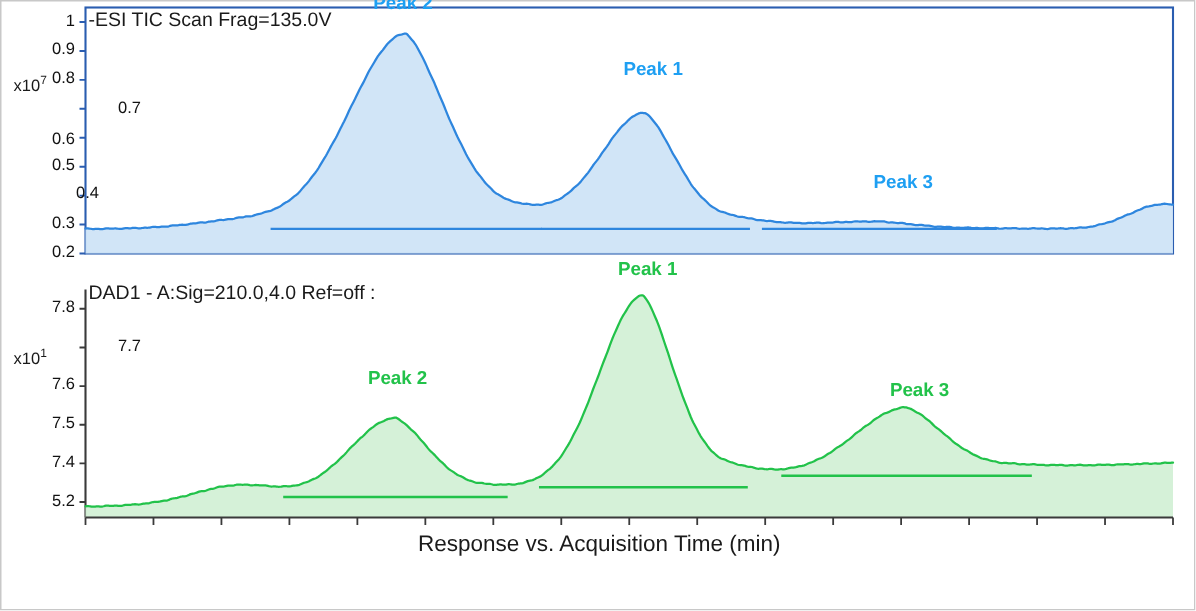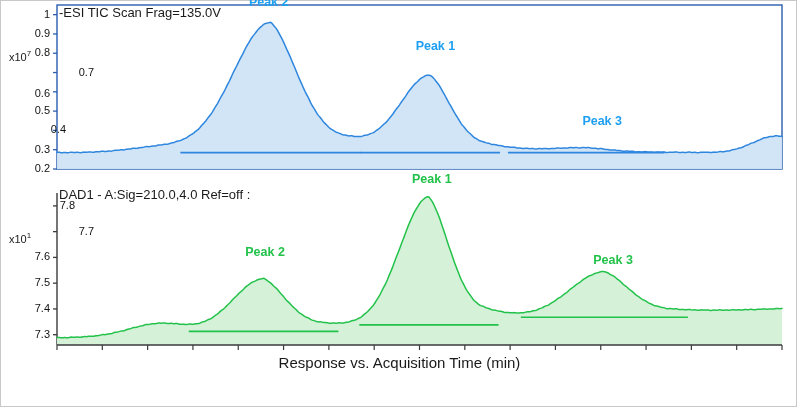--- a/index.html
+++ b/index.html
@@ -128,26 +128,26 @@
         <div class="peak-label ms" style="color: rgb(30, 159, 242); left: 581.375px; top: 113.412px;">Peak 3</div>
       </div>
   </div>
 
   <div class="panel" id="dad-panel">
     <div class="axis-exp" id="dad-exp" style="left:8px; top:4px;">
       <span>x10</span><sup>1</sup>
     </div>
     <div class="plot-title" style="left:58px; top:4px;">DAD1 - A:Sig=210.0,4.0  Ref=off :</div>
     <div id="dad-yticks">
-        <div class="ytick-label" style="left: 0px; width: 49px; top: 15.8814px; padding-left: 25px;">7.8</div>
+        <div class="ytick-label" style="left: 0px; width: 49px; top: 15.8814px;">7.8</div>
         <div class="ytick-label" style="left: 0px; width: 49px; top: 41.6441px; margin-left: 44px;">7.7</div>
         <div class="ytick-label" style="left: 0px; width: 49px; top: 67.4068px;">7.6</div>
         <div class="ytick-label" style="left: 0px; width: 49px; top: 93.1695px;">7.5</div>
         <div class="ytick-label" style="left: 0px; width: 49px; top: 118.932px;">7.4</div>
-        <div class="ytick-label" style="left: 0px; width: 49px; top: 144.695px;">7.3</div>
+        <div class="ytick-label" style="left: 0px; width: 49px; top: 144.695px;">5.2</div>
       </div>
     <svg id="dad-svg" width="797" height="185">
         <line x1="56" y1="10" x2="56" y2="162" stroke="#3a3a3a" stroke-width="1.4"></line>
         <line x1="52" y1="151.6949152542373" x2="56" y2="151.6949152542373" stroke="#3a3a3a" stroke-width="1.3"></line>
         <line x1="52" y1="125.93220338983035" x2="56" y2="125.93220338983035" stroke="#3a3a3a" stroke-width="1.3"></line>
         <line x1="52" y1="100.16949152542367" x2="56" y2="100.16949152542367" stroke="#3a3a3a" stroke-width="1.3"></line>
         <line x1="52" y1="74.40677966101697" x2="56" y2="74.40677966101697" stroke="#3a3a3a" stroke-width="1.3"></line>
         <line x1="52" y1="48.644067796610045" x2="56" y2="48.644067796610045" stroke="#3a3a3a" stroke-width="1.3"></line>
         <line x1="52" y1="22.88135593220335" x2="56" y2="22.88135593220335" stroke="#3a3a3a" stroke-width="1.3"></line>
         <path d="M 56.00 154.62 L 56.81 154.48 L 57.61 154.43 L 58.42 154.49 L 59.22 154.63 L 60.03 154.77 L 60.83 154.83 L 61.64 154.80 L 62.44 154.70 L 63.25 154.61 L 64.06 154.58 L 64.86 154.63 L 65.67 154.71 L 66.47 154.74 L 67.28 154.67 L 68.08 154.51 L 68.89 154.31 L 69.69 154.15 L 70.50 154.10 L 71.31 154.15 L 72.11 154.24 L 72.92 154.31 L 73.72 154.29 L 74.53 154.20 L 75.33 154.10 L 76.14 154.05 L 76.94 154.09 L 77.75 154.19 L 78.56 154.29 L 79.36 154.29 L 80.17 154.19 L 80.97 154.00 L 81.78 153.79 L 82.58 153.65 L 83.39 153.60 L 84.19 153.62 L 85.00 153.64 L 85.81 153.59 L 86.61 153.46 L 87.42 153.30 L 88.22 153.17 L 89.03 153.13 L 89.83 153.19 L 90.64 153.29 L 91.44 153.36 L 92.25 153.32 L 93.06 153.17 L 93.86 152.97 L 94.67 152.79 L 95.47 152.67 L 96.28 152.63 L 97.08 152.60 L 97.89 152.52 L 98.69 152.35 L 99.50 152.11 L 100.31 151.85 L 101.11 151.67 L 101.92 151.60 L 102.72 151.61 L 103.53 151.64 L 104.33 151.61 L 105.14 151.49 L 105.94 151.29 L 106.75 151.07 L 107.56 150.91 L 108.36 150.82 L 109.17 150.78 L 109.97 150.69 L 110.78 150.52 L 111.58 150.23 L 112.39 149.89 L 113.19 149.57 L 114.00 149.33 L 114.81 149.20 L 115.61 149.13 L 116.42 149.04 L 117.22 148.87 L 118.03 148.63 L 118.83 148.36 L 119.64 148.13 L 120.44 147.99 L 121.25 147.91 L 122.06 147.86 L 122.86 147.73 L 123.67 147.49 L 124.47 147.14 L 125.28 146.77 L 126.08 146.44 L 126.89 146.21 L 127.69 146.04 L 128.50 145.90 L 129.31 145.69 L 130.11 145.41 L 130.92 145.08 L 131.72 144.78 L 132.53 144.56 L 133.33 144.45 L 134.14 144.40 L 134.94 144.35 L 135.75 144.21 L 136.56 143.97 L 137.36 143.66 L 138.17 143.36 L 138.97 143.13 L 139.78 142.98 L 140.58 142.87 L 141.39 142.72 L 142.19 142.49 L 143.00 142.18 L 143.81 141.86 L 144.61 141.60 L 145.42 141.45 L 146.22 141.42 L 147.03 141.43 L 147.83 141.41 L 148.64 141.31 L 149.44 141.14 L 150.25 140.95 L 151.06 140.82 L 151.86 140.77 L 152.67 140.79 L 153.47 140.81 L 154.28 140.75 L 155.08 140.59 L 155.89 140.36 L 156.69 140.15 L 157.50 140.02 L 158.31 140.00 L 159.11 140.07 L 159.92 140.14 L 160.72 140.17 L 161.53 140.12 L 162.33 140.04 L 163.14 140.00 L 163.94 140.05 L 164.75 140.20 L 165.56 140.38 L 166.36 140.52 L 167.17 140.56 L 167.97 140.50 L 168.78 140.40 L 169.58 140.32 L 170.39 140.34 L 171.19 140.43 L 172.00 140.56 L 172.81 140.65 L 173.61 140.66 L 174.42 140.61 L 175.22 140.56 L 176.03 140.59 L 176.83 140.72 L 177.64 140.94 L 178.44 141.17 L 179.25 141.32 L 180.06 141.36 L 180.86 141.33 L 181.67 141.27 L 182.47 141.27 L 183.28 141.34 L 184.08 141.44 L 184.89 141.52 L 185.69 141.50 L 186.50 141.38 L 187.31 141.21 L 188.11 141.07 L 188.92 141.02 L 189.72 141.07 L 190.53 141.17 L 191.33 141.23 L 192.14 141.21 L 192.94 141.08 L 193.75 140.91 L 194.56 140.77 L 195.36 140.69 L 196.17 140.66 L 196.97 140.61 L 197.78 140.49 L 198.58 140.23 L 199.39 139.87 L 200.19 139.48 L 201.00 139.12 L 201.81 138.85 L 202.61 138.65 L 203.42 138.45 L 204.22 138.17 L 205.03 137.80 L 205.83 137.37 L 206.64 136.93 L 207.44 136.55 L 208.25 136.24 L 209.06 135.97 L 209.86 135.65 L 210.67 135.22 L 211.47 134.66 L 212.28 134.00 L 213.08 133.34 L 213.89 132.74 L 214.69 132.20 L 215.50 131.68 L 216.31 131.11 L 217.11 130.44 L 217.92 129.68 L 218.72 128.90 L 219.53 128.16 L 220.33 127.51 L 221.14 126.95 L 221.94 126.40 L 222.75 125.78 L 223.56 125.06 L 224.36 124.23 L 225.17 123.37 L 225.97 122.54 L 226.78 121.77 L 227.58 121.06 L 228.39 120.32 L 229.19 119.51 L 230.00 118.58 L 230.81 117.60 L 231.61 116.63 L 232.42 115.74 L 233.22 114.97 L 234.03 114.27 L 234.83 113.58 L 235.64 112.82 L 236.44 111.98 L 237.25 111.10 L 238.06 110.25 L 238.86 109.49 L 239.67 108.82 L 240.47 108.18 L 241.28 107.50 L 242.08 106.72 L 242.89 105.86 L 243.69 104.97 L 244.50 104.15 L 245.31 103.43 L 246.11 102.83 L 246.92 102.28 L 247.72 101.72 L 248.53 101.11 L 249.33 100.46 L 250.14 99.84 L 250.94 99.32 L 251.75 98.92 L 252.56 98.63 L 253.36 98.36 L 254.17 98.03 L 254.97 97.63 L 255.78 97.18 L 256.58 96.75 L 257.39 96.41 L 258.19 96.19 L 259.00 96.05 L 259.81 95.94 L 260.61 95.78 L 261.42 95.57 L 262.22 95.37 L 263.03 95.42 L 263.83 95.80 L 264.64 96.33 L 265.44 96.96 L 266.25 97.60 L 267.06 98.19 L 267.86 98.73 L 268.67 99.27 L 269.47 99.87 L 270.28 100.58 L 271.08 101.39 L 271.89 102.23 L 272.69 103.03 L 273.50 103.75 L 274.31 104.42 L 275.11 105.10 L 275.92 105.87 L 276.72 106.76 L 277.53 107.76 L 278.33 108.79 L 279.14 109.77 L 279.94 110.67 L 280.75 111.52 L 281.56 112.39 L 282.36 113.33 L 283.17 114.35 L 283.97 115.41 L 284.78 116.42 L 285.58 117.33 L 286.39 118.13 L 287.19 118.85 L 288.00 119.58 L 288.81 120.39 L 289.61 121.28 L 290.42 122.20 L 291.22 123.07 L 292.03 123.86 L 292.83 124.57 L 293.64 125.24 L 294.44 125.96 L 295.25 126.76 L 296.06 127.62 L 296.86 128.48 L 297.67 129.25 L 298.47 129.89 L 299.28 130.42 L 300.08 130.90 L 300.89 131.40 L 301.69 131.96 L 302.50 132.56 L 303.31 133.14 L 304.11 133.62 L 304.92 133.99 L 305.72 134.29 L 306.53 134.60 L 307.33 134.99 L 308.14 135.46 L 308.94 135.99 L 309.75 136.48 L 310.56 136.88 L 311.36 137.16 L 312.17 137.37 L 312.97 137.58 L 313.78 137.84 L 314.58 138.16 L 315.39 138.48 L 316.19 138.73 L 317.00 138.86 L 317.81 138.89 L 318.61 138.87 L 319.42 138.86 L 320.22 138.95 L 321.03 139.12 L 321.83 139.33 L 322.64 139.50 L 323.44 139.58 L 324.25 139.59 L 325.06 139.60 L 325.86 139.66 L 326.67 139.82 L 327.47 140.02 L 328.28 140.20 L 329.08 140.29 L 329.89 140.25 L 330.69 140.14 L 331.50 140.02 L 332.31 139.96 L 333.11 139.99 L 333.92 140.07 L 334.72 140.14 L 335.53 140.13 L 336.33 140.04 L 337.14 139.91 L 337.94 139.82 L 338.75 139.83 L 339.56 139.92 L 340.36 140.04 L 341.17 140.10 L 341.97 140.06 L 342.78 139.90 L 343.58 139.68 L 344.39 139.49 L 345.19 139.36 L 346.00 139.28 L 346.81 139.19 L 347.61 139.04 L 348.42 138.77 L 349.22 138.42 L 350.03 138.07 L 350.83 137.78 L 351.64 137.58 L 352.44 137.45 L 353.25 137.31 L 354.06 137.09 L 354.86 136.74 L 355.67 136.32 L 356.47 135.87 L 357.28 135.46 L 358.08 135.11 L 358.89 134.76 L 359.69 134.34 L 360.50 133.79 L 361.31 133.11 L 362.11 132.36 L 362.92 131.61 L 363.72 130.92 L 364.53 130.30 L 365.33 129.70 L 366.14 129.03 L 366.94 128.26 L 367.75 127.37 L 368.56 126.44 L 369.36 125.52 L 370.17 124.65 L 370.97 123.81 L 371.78 122.93 L 372.58 121.94 L 373.39 120.79 L 374.19 119.50 L 375.00 118.15 L 375.81 116.82 L 376.61 115.52 L 377.42 114.26 L 378.22 112.94 L 379.03 111.53 L 379.83 109.99 L 380.64 108.36 L 381.44 106.73 L 382.25 105.14 L 383.06 103.62 L 383.86 102.11 L 384.67 100.54 L 385.47 98.83 L 386.28 96.99 L 387.08 95.04 L 387.89 93.08 L 388.69 91.15 L 389.50 89.27 L 390.31 87.37 L 391.11 85.39 L 391.92 83.29 L 392.72 81.09 L 393.53 78.86 L 394.33 76.67 L 395.14 74.57 L 395.94 72.56 L 396.75 70.56 L 397.56 68.51 L 398.36 66.37 L 399.17 64.15 L 399.97 61.92 L 400.78 59.75 L 401.58 57.68 L 402.39 55.66 L 403.19 53.63 L 404.00 51.53 L 404.81 49.34 L 405.61 47.11 L 406.42 44.93 L 407.22 42.86 L 408.03 40.93 L 408.83 39.11 L 409.64 37.33 L 410.44 35.53 L 411.25 33.70 L 412.06 31.90 L 412.86 30.21 L 413.67 28.67 L 414.47 27.28 L 415.28 25.98 L 416.08 24.69 L 416.89 23.37 L 417.69 22.03 L 418.50 20.73 L 419.31 19.55 L 420.11 18.54 L 420.92 17.69 L 421.72 16.95 L 422.53 16.25 L 423.33 15.56 L 424.14 14.91 L 424.94 14.37 L 425.75 14.01 L 426.56 13.86 L 427.36 13.88 L 428.17 14.27 L 428.97 15.33 L 429.78 16.42 L 430.58 17.58 L 431.39 18.86 L 432.19 20.32 L 433.00 21.98 L 433.81 23.76 L 434.61 25.61 L 435.42 27.46 L 436.22 29.31 L 437.03 31.20 L 437.83 33.20 L 438.64 35.38 L 439.44 37.71 L 440.25 40.15 L 441.06 42.59 L 441.86 44.99 L 442.67 47.34 L 443.47 49.70 L 444.28 52.11 L 445.08 54.62 L 445.89 57.19 L 446.69 59.76 L 447.50 62.24 L 448.31 64.60 L 449.11 66.86 L 449.92 69.08 L 450.72 71.36 L 451.53 73.70 L 452.33 76.08 L 453.14 78.44 L 453.94 80.69 L 454.75 82.83 L 455.56 84.87 L 456.36 86.90 L 457.17 88.96 L 457.97 91.07 L 458.78 93.16 L 459.58 95.15 L 460.39 96.99 L 461.19 98.65 L 462.00 100.20 L 462.81 101.71 L 463.61 103.23 L 464.42 104.78 L 465.22 106.28 L 466.03 107.69 L 466.83 108.95 L 467.64 110.08 L 468.44 111.15 L 469.25 112.24 L 470.06 113.38 L 470.86 114.55 L 471.67 115.68 L 472.47 116.71 L 473.28 117.58 L 474.08 118.32 L 474.89 118.99 L 475.69 119.67 L 476.50 120.38 L 477.31 121.09 L 478.11 121.74 L 478.92 122.26 L 479.72 122.64 L 480.53 122.87 L 481.33 123.05 L 482.14 123.32 L 482.94 123.69 L 483.75 124.11 L 484.56 124.52 L 485.36 124.85 L 486.17 125.08 L 486.97 125.28 L 487.78 125.50 L 488.58 125.80 L 489.39 126.16 L 490.19 126.53 L 491.00 126.82 L 491.81 127.00 L 492.61 127.07 L 493.42 127.11 L 494.22 127.19 L 495.03 127.36 L 495.83 127.61 L 496.64 127.87 L 497.44 128.07 L 498.25 128.20 L 499.06 128.26 L 499.86 128.33 L 500.67 128.48 L 501.47 128.72 L 502.28 129.01 L 503.08 129.28 L 503.89 129.45 L 504.69 129.51 L 505.50 129.49 L 506.31 129.46 L 507.11 129.49 L 507.92 129.59 L 508.72 129.73 L 509.53 129.83 L 510.33 129.84 L 511.14 129.77 L 511.94 129.66 L 512.75 129.61 L 513.56 129.65 L 514.36 129.79 L 515.17 129.96 L 515.97 130.08 L 516.78 130.10 L 517.58 130.03 L 518.39 129.91 L 519.19 129.83 L 520.00 129.82 L 520.81 129.85 L 521.61 129.87 L 522.42 129.80 L 523.22 129.62 L 524.03 129.36 L 524.83 129.09 L 525.64 128.90 L 526.44 128.80 L 527.25 128.78 L 528.06 128.75 L 528.86 128.65 L 529.67 128.45 L 530.47 128.20 L 531.28 127.97 L 532.08 127.80 L 532.89 127.70 L 533.69 127.62 L 534.50 127.48 L 535.31 127.22 L 536.11 126.85 L 536.92 126.41 L 537.72 125.99 L 538.53 125.65 L 539.33 125.39 L 540.14 125.14 L 540.94 124.86 L 541.75 124.48 L 542.56 124.02 L 543.36 123.56 L 544.17 123.15 L 544.97 122.84 L 545.78 122.60 L 546.58 122.34 L 547.39 122.00 L 548.19 121.54 L 549.00 120.99 L 549.81 120.40 L 550.61 119.86 L 551.42 119.39 L 552.22 118.96 L 553.03 118.50 L 553.83 117.96 L 554.64 117.31 L 555.44 116.62 L 556.25 115.96 L 557.06 115.39 L 557.86 114.92 L 558.67 114.50 L 559.47 114.05 L 560.28 113.52 L 561.08 112.88 L 561.89 112.20 L 562.69 111.54 L 563.50 110.95 L 564.31 110.42 L 565.11 109.90 L 565.92 109.31 L 566.72 108.61 L 567.53 107.82 L 568.33 107.01 L 569.14 106.27 L 569.94 105.63 L 570.75 105.09 L 571.56 104.57 L 572.36 104.00 L 573.17 103.36 L 573.97 102.66 L 574.78 101.98 L 575.58 101.38 L 576.39 100.87 L 577.19 100.42 L 578.00 99.94 L 578.81 99.38 L 579.61 98.72 L 580.42 97.99 L 581.22 97.29 L 582.03 96.68 L 582.83 96.16 L 583.64 95.71 L 584.44 95.25 L 585.25 94.73 L 586.06 94.16 L 586.86 93.58 L 587.67 93.08 L 588.47 92.70 L 589.28 92.43 L 590.08 92.21 L 590.89 91.95 L 591.69 91.60 L 592.50 91.18 L 593.31 90.75 L 594.11 90.38 L 594.92 90.11 L 595.72 89.93 L 596.53 89.76 L 597.33 89.54 L 598.14 89.25 L 598.94 88.93 L 599.75 88.65 L 600.56 88.49 L 601.36 88.46 L 602.17 88.54 L 602.97 88.63 L 603.78 88.81 L 604.58 89.07 L 605.39 89.30 L 606.19 89.59 L 607.00 89.97 L 607.81 90.46 L 608.61 91.01 L 609.42 91.52 L 610.22 91.96 L 611.03 92.33 L 611.83 92.68 L 612.64 93.10 L 613.44 93.64 L 614.25 94.29 L 615.06 95.00 L 615.86 95.70 L 616.67 96.33 L 617.47 96.90 L 618.28 97.49 L 619.08 98.15 L 619.89 98.92 L 620.69 99.76 L 621.50 100.59 L 622.31 101.35 L 623.11 101.99 L 623.92 102.56 L 624.72 103.11 L 625.53 103.73 L 626.33 104.44 L 627.14 105.20 L 627.94 105.96 L 628.75 106.63 L 629.56 107.23 L 630.36 107.79 L 631.17 108.38 L 631.97 109.07 L 632.78 109.85 L 633.58 110.66 L 634.39 111.44 L 635.19 112.11 L 636.00 112.66 L 636.81 113.16 L 637.61 113.67 L 638.42 114.25 L 639.22 114.87 L 640.03 115.50 L 640.83 116.05 L 641.64 116.49 L 642.44 116.84 L 643.25 117.18 L 644.06 117.57 L 644.86 118.07 L 645.67 118.64 L 646.47 119.21 L 647.28 119.71 L 648.08 120.11 L 648.89 120.44 L 649.69 120.75 L 650.50 121.10 L 651.31 121.53 L 652.11 121.98 L 652.92 122.38 L 653.72 122.67 L 654.53 122.84 L 655.33 122.94 L 656.14 123.04 L 656.94 123.23 L 657.75 123.50 L 658.56 123.81 L 659.36 124.09 L 660.17 124.29 L 660.97 124.41 L 661.78 124.50 L 662.58 124.63 L 663.39 124.85 L 664.19 125.14 L 665.00 125.43 L 665.81 125.64 L 666.61 125.71 L 667.42 125.67 L 668.22 125.59 L 669.03 125.57 L 669.83 125.62 L 670.64 125.74 L 671.44 125.87 L 672.25 125.93 L 673.06 125.91 L 673.86 125.83 L 674.67 125.79 L 675.47 125.83 L 676.28 125.98 L 677.08 126.20 L 677.89 126.40 L 678.69 126.52 L 679.50 126.53 L 680.31 126.48 L 681.11 126.45 L 681.92 126.48 L 682.72 126.58 L 683.53 126.70 L 684.33 126.78 L 685.14 126.75 L 685.94 126.64 L 686.75 126.51 L 687.56 126.43 L 688.36 126.46 L 689.17 126.59 L 689.97 126.75 L 690.78 126.88 L 691.58 126.92 L 692.39 126.89 L 693.19 126.85 L 694.00 126.86 L 694.81 126.96 L 695.61 127.11 L 696.42 127.24 L 697.22 127.28 L 698.03 127.21 L 698.83 127.06 L 699.64 126.92 L 700.44 126.85 L 701.25 126.88 L 702.06 126.97 L 702.86 127.06 L 703.67 127.09 L 704.47 127.03 L 705.28 126.95 L 706.08 126.91 L 706.89 126.96 L 707.69 127.10 L 708.50 127.28 L 709.31 127.40 L 710.11 127.42 L 710.92 127.34 L 711.72 127.20 L 712.53 127.10 L 713.33 127.08 L 714.14 127.13 L 714.94 127.19 L 715.75 127.20 L 716.56 127.13 L 717.36 126.99 L 718.17 126.87 L 718.97 126.82 L 719.78 126.88 L 720.58 127.03 L 721.39 127.18 L 722.19 127.27 L 723.00 127.26 L 723.81 127.18 L 724.61 127.09 L 725.42 127.06 L 726.22 127.11 L 727.03 127.19 L 727.83 127.24 L 728.64 127.20 L 729.44 127.05 L 730.25 126.87 L 731.06 126.72 L 731.86 126.68 L 732.67 126.73 L 733.47 126.85 L 734.28 126.94 L 735.08 126.95 L 735.89 126.89 L 736.69 126.81 L 737.50 126.77 L 738.31 126.82 L 739.11 126.93 L 739.92 127.05 L 740.72 127.09 L 741.53 127.02 L 742.33 126.85 L 743.14 126.67 L 743.94 126.55 L 744.75 126.52 L 745.56 126.57 L 746.36 126.63 L 747.17 126.63 L 747.97 126.55 L 748.78 126.43 L 749.58 126.34 L 750.39 126.34 L 751.19 126.43 L 752.00 126.58 L 752.81 126.70 L 753.61 126.73 L 754.42 126.65 L 755.22 126.50 L 756.03 126.37 L 756.83 126.31 L 757.64 126.33 L 758.44 126.37 L 759.25 126.37 L 760.06 126.29 L 760.86 126.14 L 761.67 125.97 L 762.47 125.87 L 763.28 125.88 L 764.08 125.98 L 764.89 126.12 L 765.69 126.21 L 766.50 126.20 L 767.31 126.11 L 768.11 126.00 L 768.92 125.95 L 769.72 125.97 L 770.53 126.04 L 771.33 126.10 L 772.14 126.06 L 772.94 125.93 L 773.75 125.73 L 774.56 125.54 L 775.36 125.45 L 776.17 125.46 L 776.97 125.54 L 777.78 125.62 L 778.58 125.63 L 779.39 125.57 L 780.19 125.46 L 781.00 125.40 L 781.00 162.00 L 56.00 162.00 Z" fill="#d3f0d6" fill-opacity="0.95" stroke="none"></path>

